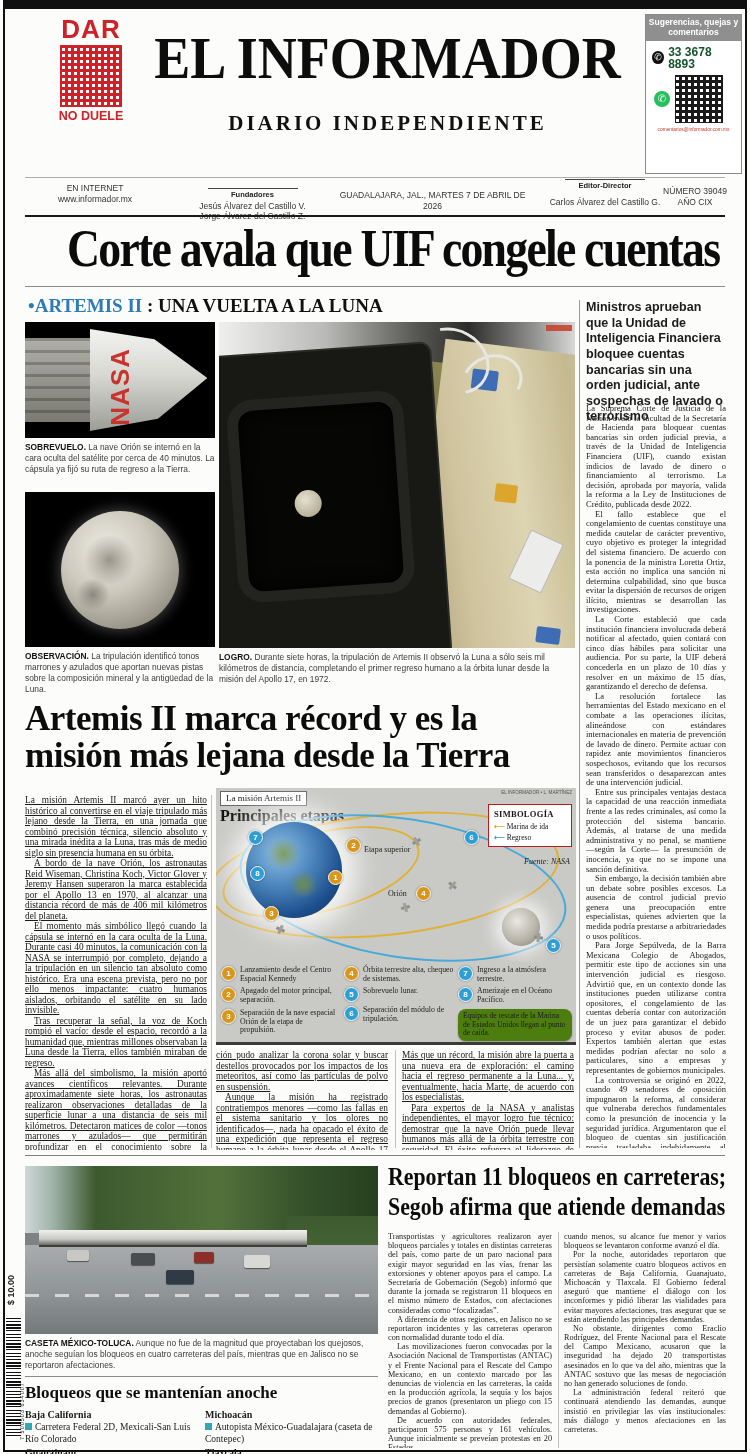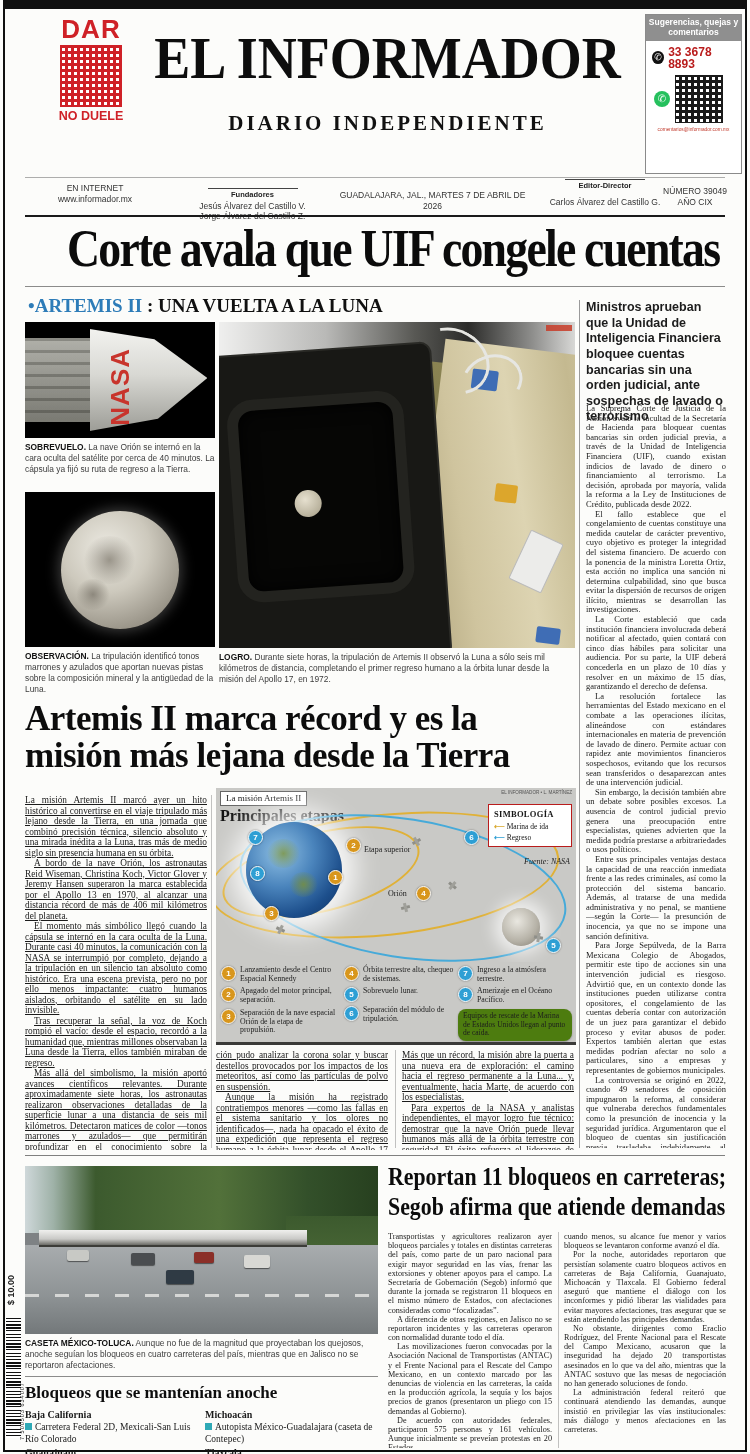--- a/index.html
+++ b/index.html
@@ -14,21 +14,21 @@
   .qr{background:
       repeating-linear-gradient(90deg, rgba(0,0,0,0) 0 3px, currentColor 3px 6px),
       repeating-linear-gradient(0deg, #fff 0 3px, currentColor 3px 6px);}
   .qr-red{color:#cf2127;border:2px solid #cf2127;}
   .qr-blk{color:#1a1a1a;border:1px solid #1a1a1a;}
   .masthead-title{font:bold 54px/1 "Liberation Serif",serif;letter-spacing:0;color:#0d0d0d;
       transform:scaleY(1.08);text-align:center;white-space:nowrap;}
   .masthead-sub{font:bold 21px/1 "Liberation Serif",serif;letter-spacing:3px;text-align:center;color:#111;}
   .sbox{border:1px solid #8a8a8a;background:#fff;}
   .sbox-tab{background:#8f8f8f;color:#fff;font:bold 8.5px/1.15 "Liberation Sans",sans-serif;text-align:center;padding:3px 2px;}
-  .sbox-phone{font:bold 12px/1 "Liberation Sans",sans-serif;color:#b91c1c;}
+  .sbox-phone{font:bold 12px/1 "Liberation Sans",sans-serif;color:#14532d;}
   .circle-ic{display:inline-block;border-radius:50%;color:#fff;text-align:center;}
   .sbox-mail{color:#c0392b;font:4.8px/1 "Liberation Sans",sans-serif;text-align:center;}
   .mh-small{font:8.5px/1.25 "Liberation Sans",sans-serif;color:#333;text-align:center;}
   .mh-label{font:bold 7.5px/1 "Liberation Sans",sans-serif;color:#222;text-align:center;border-top:1px solid #444;padding-top:2px;}
   .rule{background:#1a1a1a;}
 
   
   .h-main{font:bold 52px/0.95 "Liberation Serif",serif;letter-spacing:-2px;text-align:center;white-space:nowrap;
           transform:scaleX(.88);transform-origin:center;color:#0b0b0b;}
   .kicker{font:bold 19px/1 "Liberation Serif",serif;color:#101010;white-space:nowrap;}
@@ -236,22 +236,22 @@
     <span>Durante siete horas, la tripulación de Artemis II observó la Luna a sólo seis mil kilómetros de distancia, completando el primer regreso humano a la órbita lunar desde la misión del Apollo 17, en 1972.</span>
   </div>
 
   <div class="abs vrule" style="left:579px;top:300px;height:848px"></div>
   <div class="abs deck" style="left:586px;top:300px;width:140px">Ministros aprueban que la Unidad de Inteligencia Financiera bloquee cuentas bancarias sin una orden judicial, ante sospechas de lavado o terrorismo</div>
   <div class="abs body-txt" style="left:586px;top:404px;width:140px;height:744px">
       <p>La Suprema Corte de Justicia de la Nación avaló la facultad de la Secretaría de Hacienda para bloquear cuentas bancarias sin orden judicial previa, a través de la Unidad de Inteligencia Financiera (UIF), cuando existan indicios de lavado de dinero o financiamiento al terrorismo. La decisión, aprobada por mayoría, valida la reforma a la Ley de Instituciones de Crédito, publicada desde 2022.</p>
       <p>El fallo establece que el congelamiento de cuentas constituye una medida cautelar de carácter preventivo, cuyo objetivo es proteger la integridad del sistema financiero. De acuerdo con la ponencia de la ministra Loretta Ortiz, esta acción no implica una sanción ni determina culpabilidad, sino que busca evitar la dispersión de recursos de origen ilícito, mientras se desarrollan las investigaciones.</p>
       <p>La Corte estableció que cada institución financiera involucrada deberá notificar al afectado, quien contará con cinco días hábiles para solicitar una audiencia. Por su parte, la UIF deberá concederla en un plazo de 10 días y resolver en un máximo de 15 días, garantizando el derecho de defensa.</p>
       <p>La resolución fortalece las herramientas del Estado mexicano en el combate a las operaciones ilícitas, alineándose con estándares internacionales en materia de prevención de lavado de dinero. Permite actuar con rapidez ante movimientos financieros sospechosos, evitando que los recursos sean transferidos o desaparezcan antes de una intervención judicial.</p>
+      <p>Entre sus principales ventajas destaca la capacidad de una reacción inmediata frente a las redes criminales, así como la protección del sistema bancario. Además, al tratarse de una medida administrativa y no penal, se mantiene —según la Corte— la presunción de inocencia, ya que no se impone una sanción definitiva.</p>
       <p>Sin embargo, la decisión también abre un debate sobre posibles excesos. La ausencia de control judicial previo genera una preocupación entre especialistas, quienes advierten que la medida podría prestarse a arbitrariedades o usos políticos.</p>
-      <p>Entre sus principales ventajas destaca la capacidad de una reacción inmediata frente a las redes criminales, así como la protección del sistema bancario. Además, al tratarse de una medida administrativa y no penal, se mantiene —según la Corte— la presunción de inocencia, ya que no se impone una sanción definitiva.</p>
       <p>Para Jorge Sepúlveda, de la Barra Mexicana Colegio de Abogados, permitir este tipo de acciones sin una intervención judicial es riesgoso. Advirtió que, en un contexto donde las instituciones pueden utilizarse contra opositores, el congelamiento de las cuentas debería contar con autorización de un juez para garantizar el debido proceso y evitar abusos de poder. Expertos también alertan que estas medidas podrían afectar no solo a particulares, sino a empresas y representantes de gobiernos municipales.</p>
       <p>La controversia se originó en 2022, cuando 49 senadores de oposición impugnaron la reforma, al considerar que vulneraba derechos fundamentales como la presunción de inocencia y la seguridad jurídica. Argumentaron que el bloqueo de cuentas sin justificación previa trasladaba indebidamente al ciudadano la carga de probar la legalidad de sus recursos.</p>
     </div>
 
   <div class="abs h-artemis" style="left:25px;top:700px;width:550px">Artemis II marca récord y es la misión más lejana desde la Tierra</div>
 
   <div class="abs vrule" style="left:211px;top:795px;height:353px;opacity:.6"></div>
   <div class="abs body-txt bt-9" style="left:25px;top:795px;width:182px;height:355px">
       <p>La misión Artemis II marcó ayer un hito histórico al convertirse en el viaje tripulado más lejano desde la Tierra, en una jornada que combinó precisión técnica, silencio absoluto y una mirada inédita a la Luna, tras más de medio siglo sin presencia humana en su órbita.</p>
       <p>A bordo de la nave Orión, los astronautas Reid Wiseman, Christina Koch, Victor Glover y Jeremy Hansen superaron la marca establecida por el Apollo 13 en 1970, al alcanzar una distancia récord de más de 406 mil kilómetros del planeta.</p>

